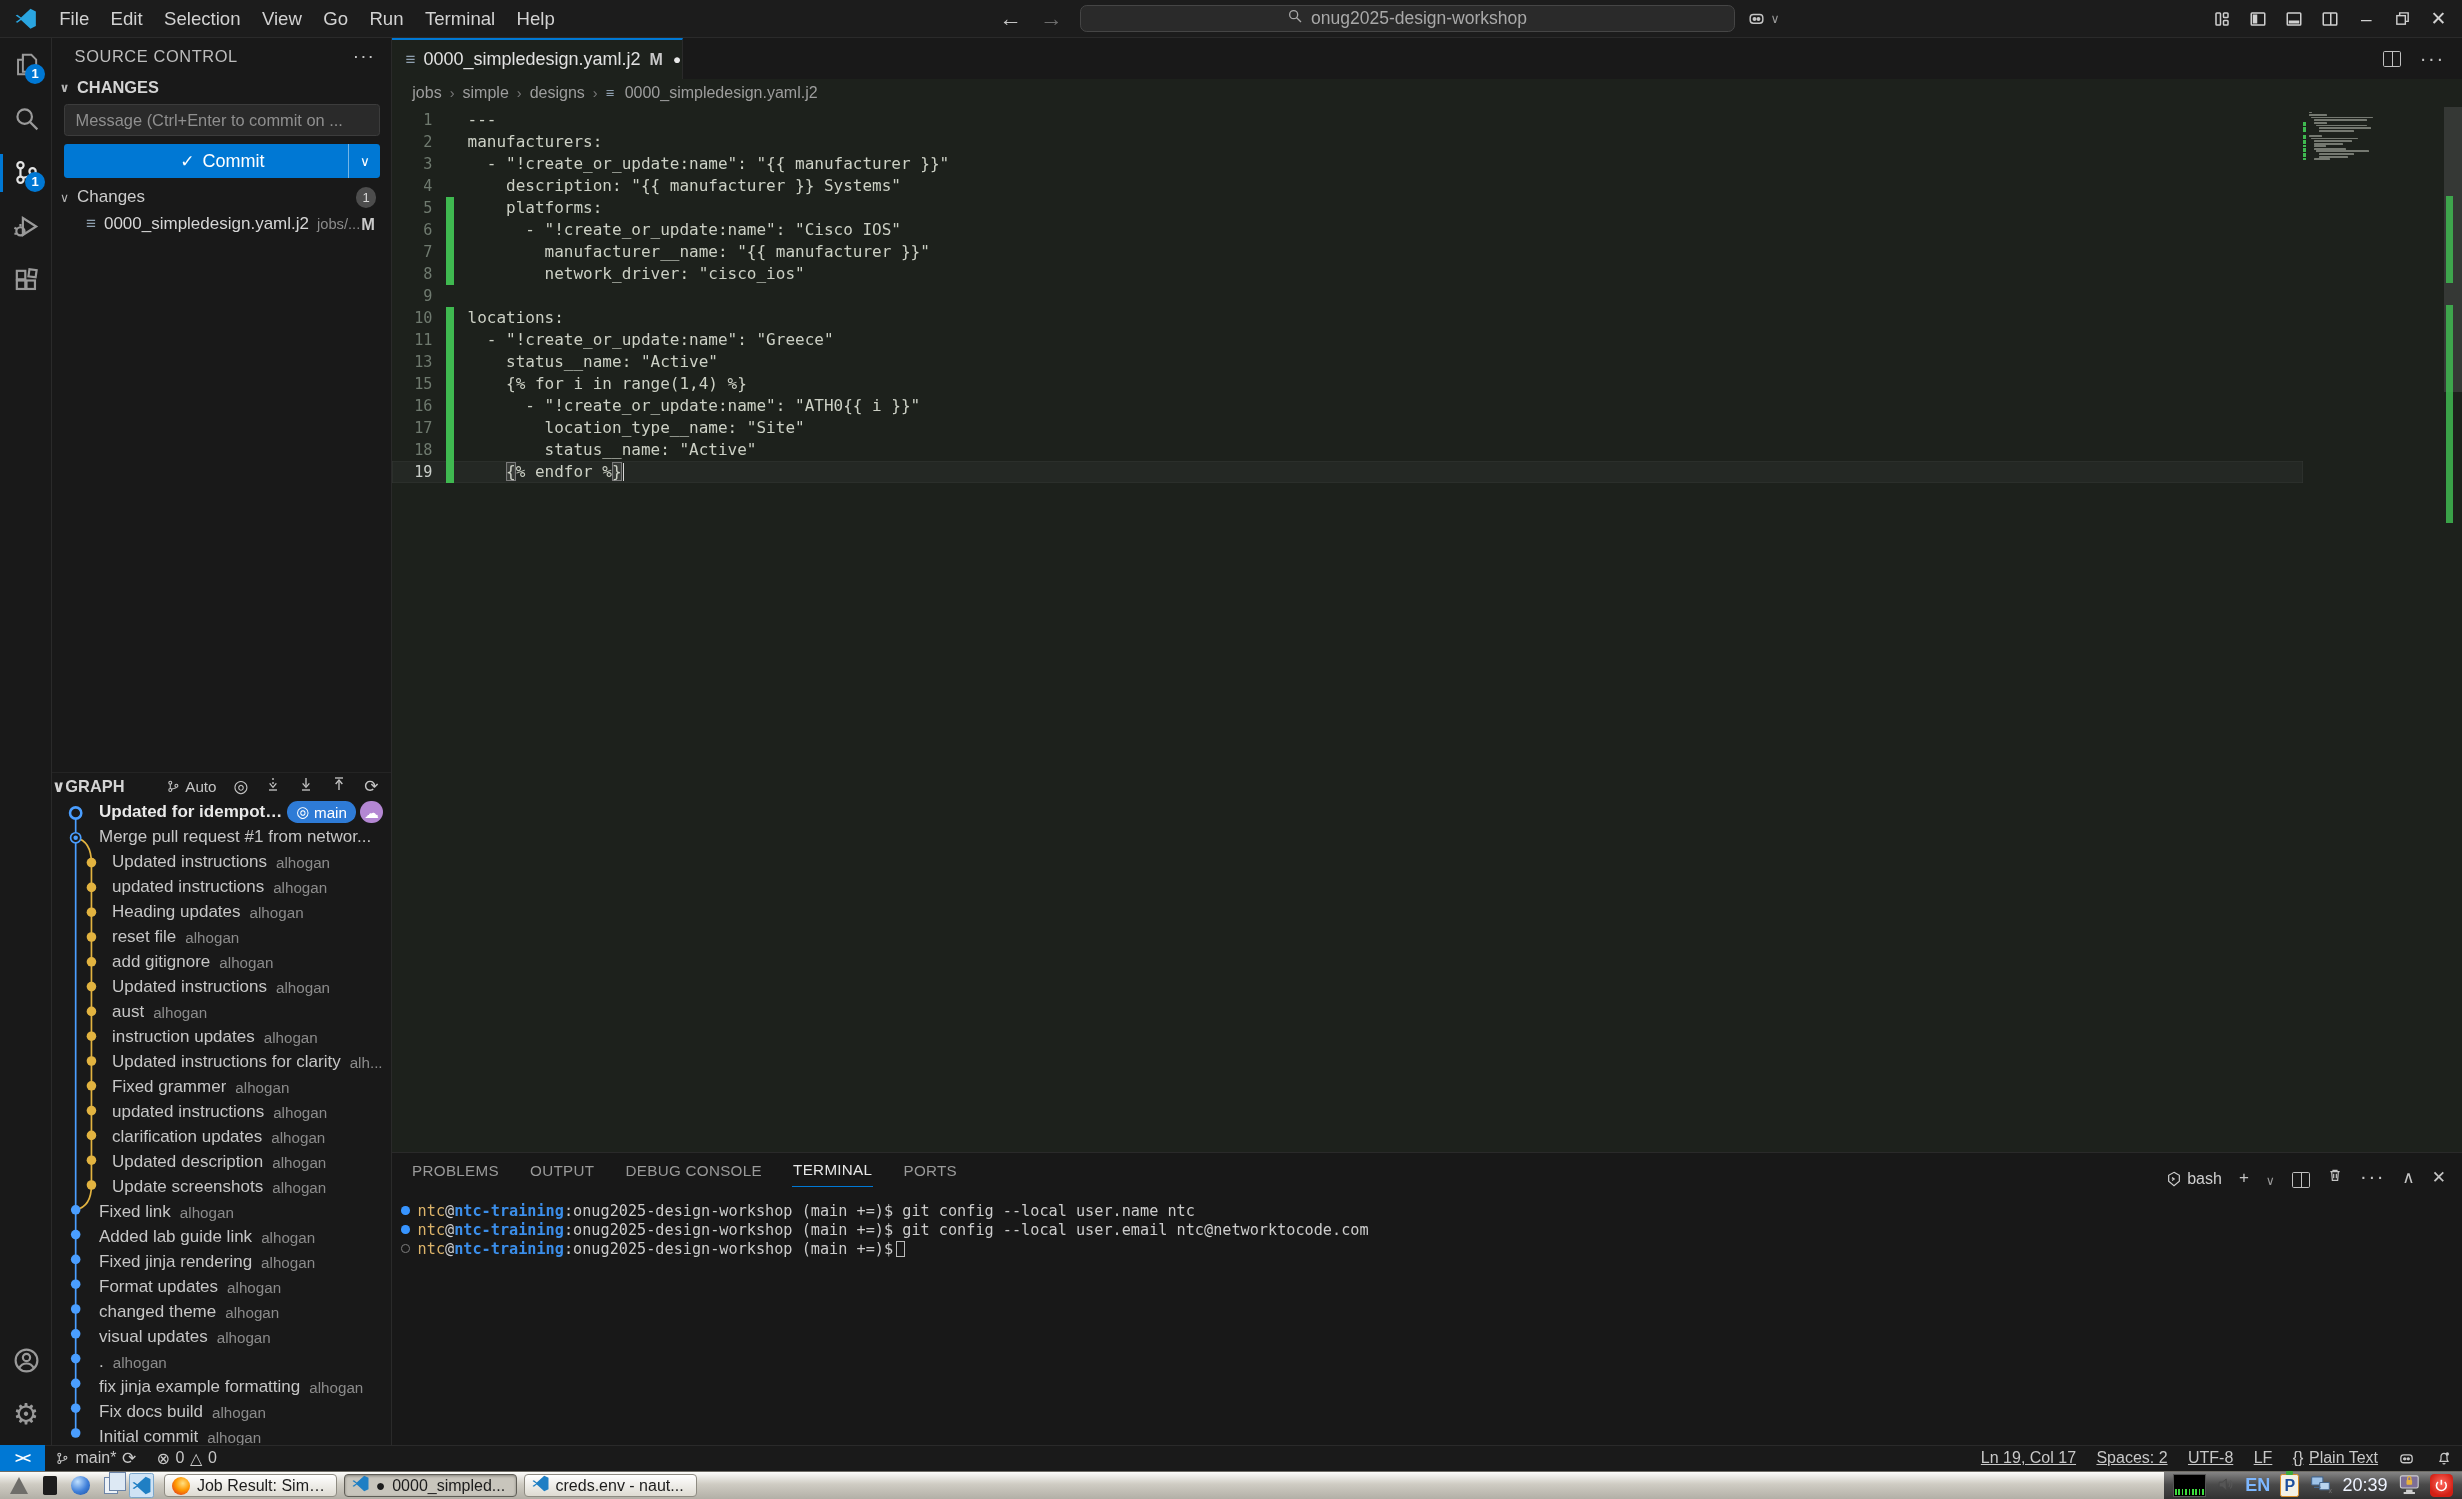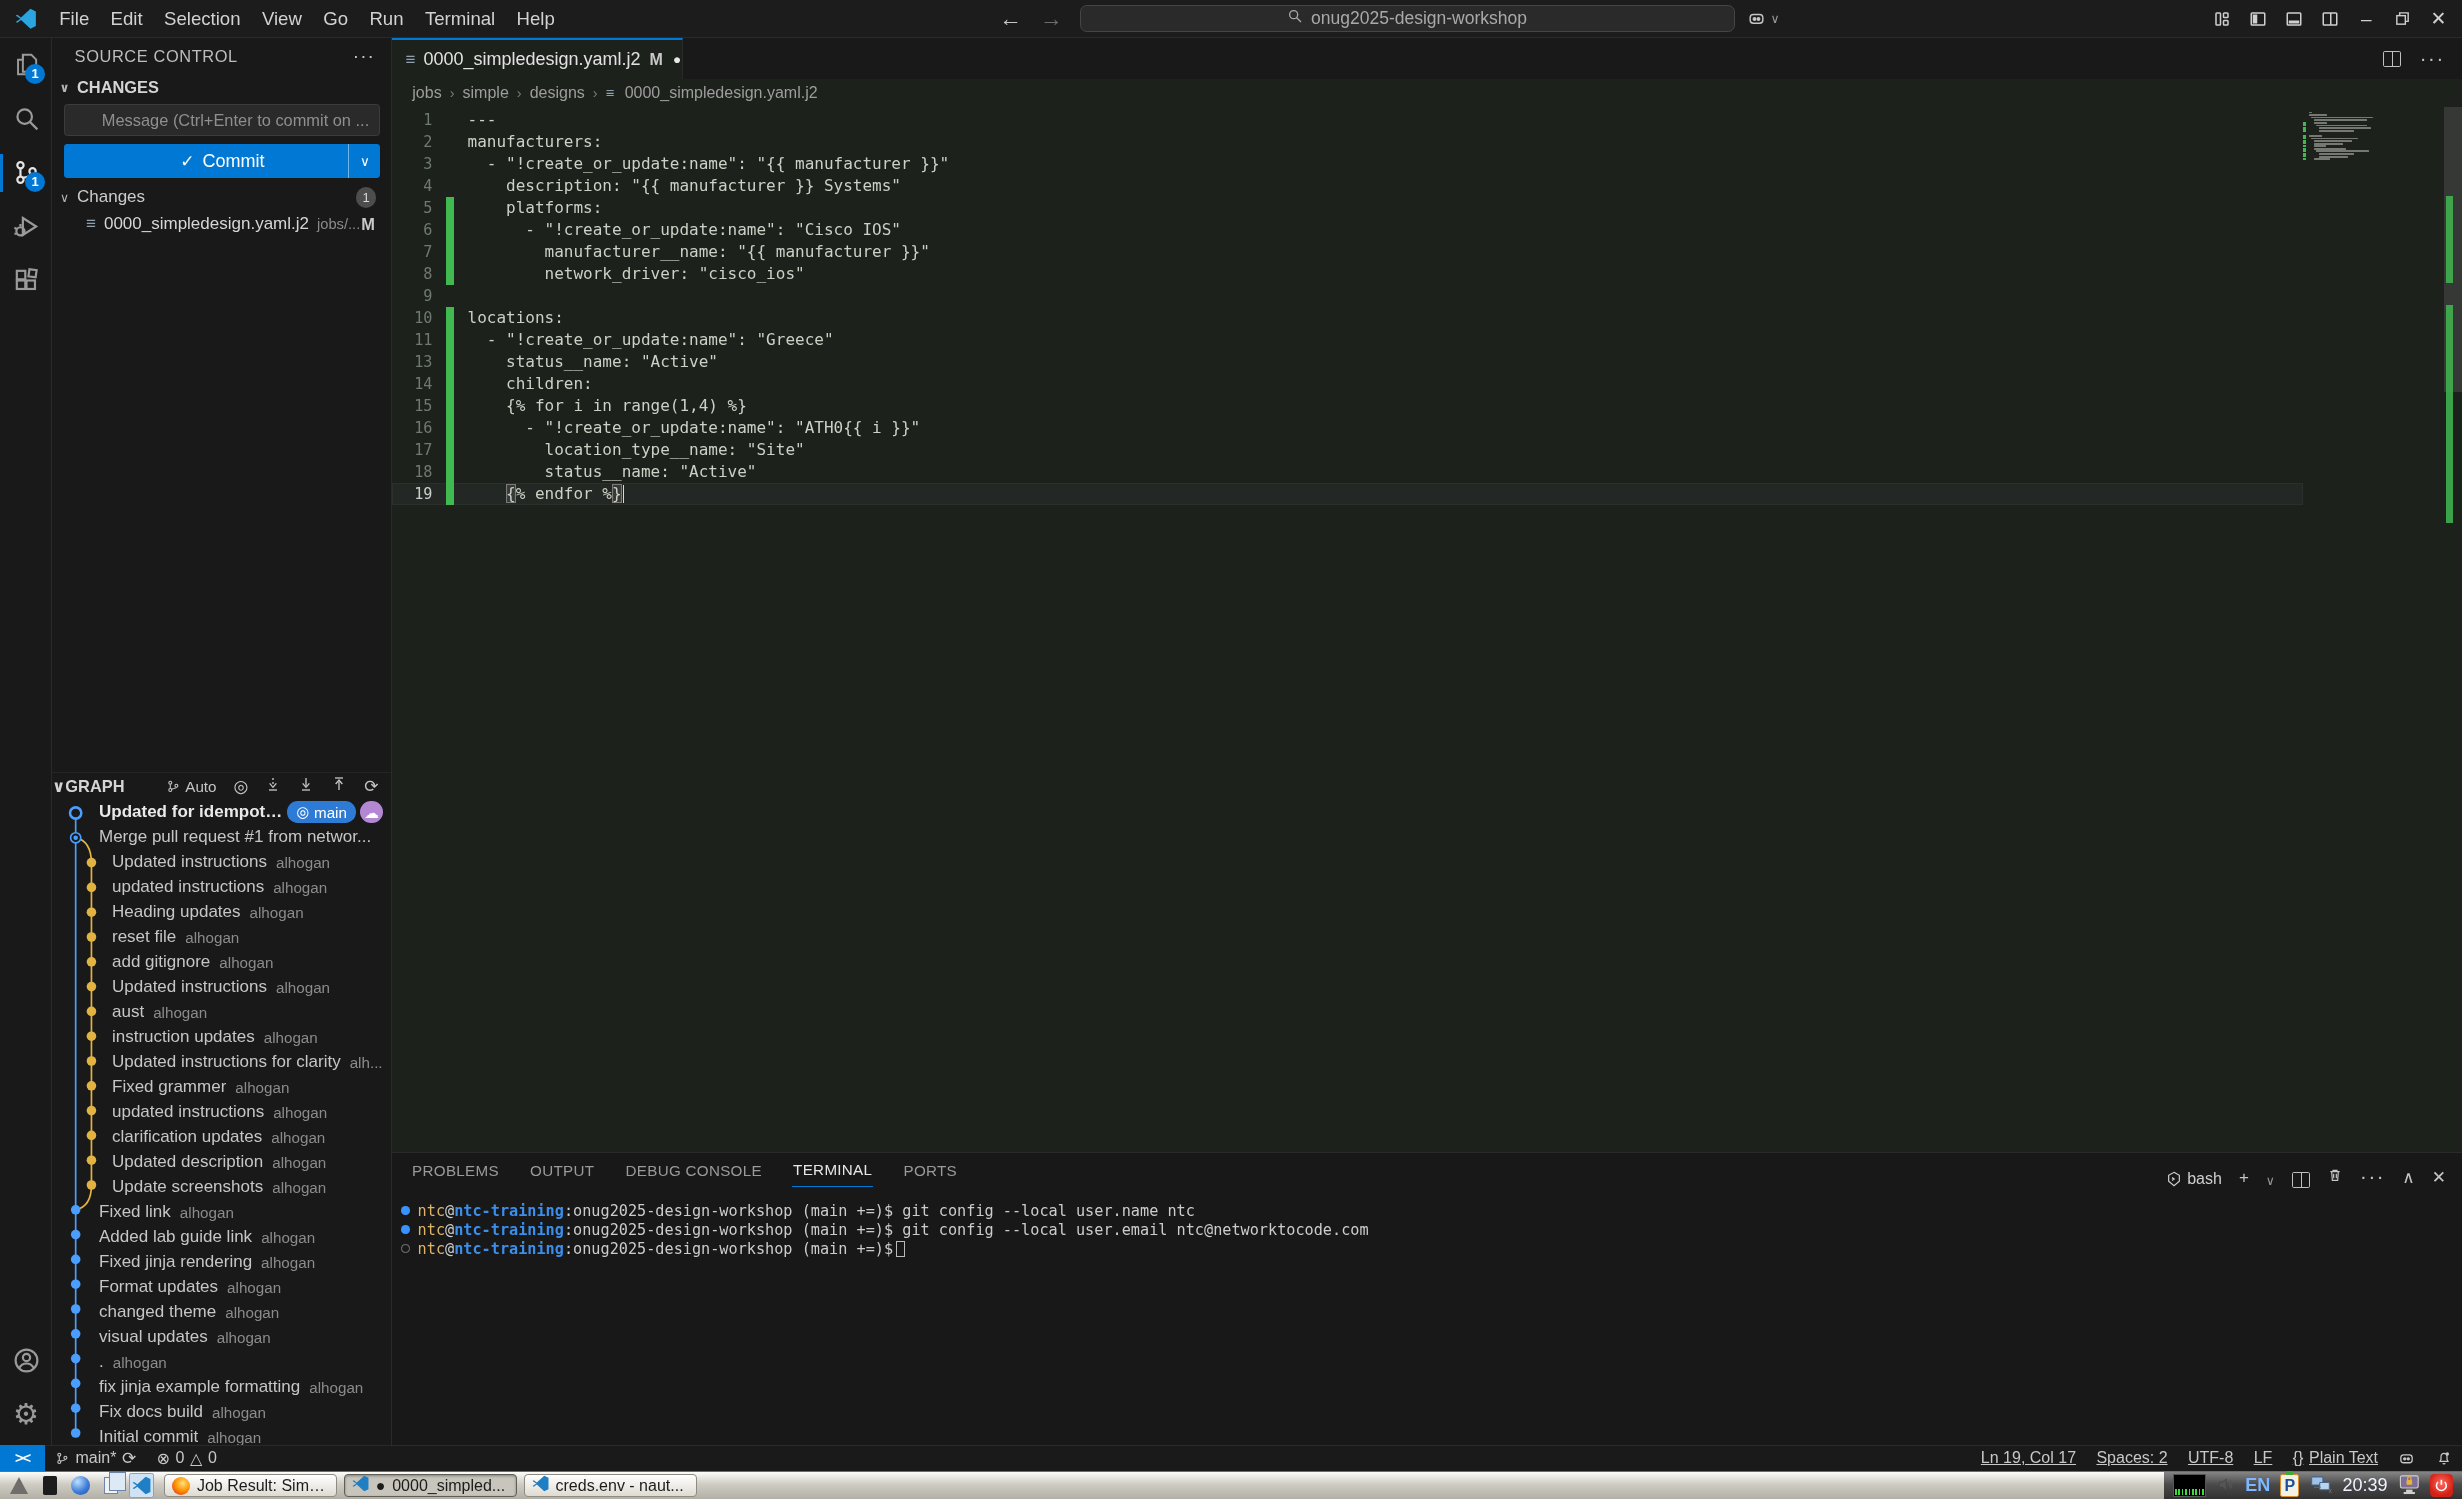--- a/index.html
+++ b/index.html
@@ -46,21 +46,21 @@
   .sidebar { width:340px; flex:0 0 340px; background:#191919; border-right:0.6px solid #2a2a2a;
              position:relative; color:#cccccc; overflow:hidden; }
   .sc-title { height:36px; display:flex; align-items:center; padding-left:22.6px;
               font-size:16.4px; color:#bdbdbd; letter-spacing:0.6px; }
   .sc-title .more { margin-left:auto; margin-right:16px; font-size:19px; color:#c5c5c5; letter-spacing:1.1px; }
   .section-header { height:27px; display:flex; align-items:center; font-size:16.4px;
                     font-weight:bold; color:#d4d4d4; }
   .section-header .sh-chev { font-size:12.4px; color:#b5b5b5; width:25px; text-align:center; }
   .scm-input { display:block; width:316px; margin:3.4px 12.4px 0; height:32px; background:#2a2a2a;
                border:0.6px solid #3c3c3c; border-radius:3.4px; color:#eab308; font-size:16.4px;
-               padding:0 10.2px; font-family:inherit;text-align:right; }
+               padding:0 10.2px; font-family:inherit; }
   .scm-input::placeholder { color:#8f8f8f; }
   .commit-btn { margin:8px 12.4px 5.6px; width:316px; height:34px; background:#0078d4; border:none;
                 border-radius:3.4px; color:#fff; font-size:18px; display:flex; align-items:center;
                 justify-content:center; position:relative; font-family:inherit; }
   .commit-btn .ck { margin-right:8px; font-size:17px; }
   .commit-btn .dd { position:absolute; right:0; top:0; width:32px; height:34px; display:flex;
                     align-items:center; justify-content:center; border-left:0.6px solid rgba(255,255,255,.45);
                     font-size:13.5px; }
   .tree-row { height:27px; display:flex; align-items:center; font-size:17px; color:#cccccc; }
   .tree-row .sh-chev { font-size:12.4px; color:#b5b5b5; width:25px; text-align:center; }
@@ -626,25 +626,20 @@
               <span class="ln">11</span>
               <span class="gut mod"></span>
               <pre class="ct">  - "!create_or_update:name": "Greece"</pre>
             </div>
             <div class="clrow">
               <span class="ln">13</span>
               <span class="gut mod"></span>
               <pre class="ct">    status__name: "Active"</pre>
             </div>
             <div class="clrow">
-              <span class="ln">14</span>
-              <span class="gut mod"></span>
-              <pre class="ct">    children:</pre>
-            </div>
-            <div class="clrow">
               <span class="ln">15</span>
               <span class="gut mod"></span>
               <pre class="ct">    {% for i in range(1,4) %}</pre>
             </div>
             <div class="clrow">
               <span class="ln">16</span>
               <span class="gut mod"></span>
               <pre class="ct">      - "!create_or_update:name": "ATH0{{ i }}"</pre>
             </div>
             <div class="clrow">

